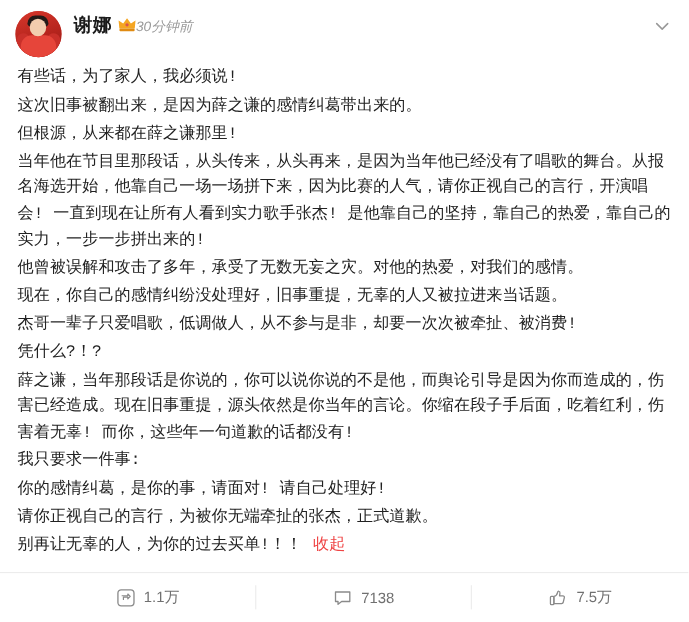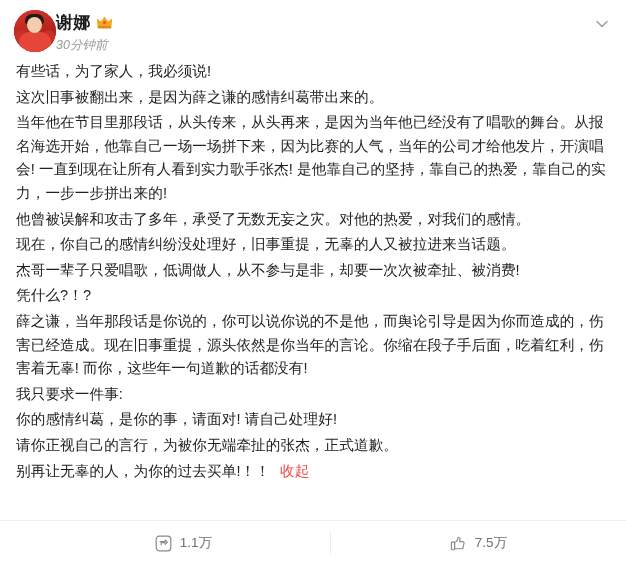--- a/index.html
+++ b/index.html
@@ -91,24 +91,25 @@
     position: absolute;
     right: 0px;
     top: 20px;
     width: 12px;
     height: 20px;
     border-radius: 6px;
     background: #c9302a;
     transform: rotate(-18deg);
   }
   .name-block {
-    display: flex;
-    flex-direction: column;
+    margin-left: 11px;
+    display: flex;
     justify-content: flex-start;
     padding-top: 1px;
+    align-items: center;
   }
   .name-row {
     display: flex;
     align-items: center;
     gap: 5px;
     height: 22px;
   }
   .username {
     font-size: 17px;
     font-weight: bold;
@@ -136,20 +137,21 @@
     height: 16px;
     cursor: pointer;
   }
   .collapse-arrow svg { display: block; }
 
   
   .content {
     padding: 4px 16px 0 16px;
     flex: 1 1 auto;
     overflow: hidden;
+    font-family: Liberation Mono, monospace;
   }
   .content p {
     margin: 0 0 2px 0;
     font-size: 14.6px;
     line-height: 23.6px;
     color: #222222;
     letter-spacing: 0.1px;
     white-space: pre-wrap;
     word-break: break-all;
   }
@@ -233,21 +235,22 @@
     <span class="collapse-arrow">
       <svg viewBox="0 0 16 16" width="16" height="16" aria-hidden="true">
         <path d="M3 5.5 L8 10.5 L13 5.5" fill="none" stroke="#999999" stroke-width="1.4" stroke-linecap="round" stroke-linejoin="round"></path>
       </svg>
     </span>
   </div>
 
   <div class="content">
     <p>有些话，为了家人，我必须说!</p>
     <p>这次旧事被翻出来，是因为薛之谦的感情纠葛带出来的。</p>
-    <p>当年他在节目里那段话，从头传来，从头再来，是因为当年他已经没有了唱歌的舞台。从报名海选开始，他靠自己一场一场拼下来，因为比赛的人气，当年的公司才给他发片，开演唱会! 一直到现在让所有人看到实力歌手张杰! 是他靠自己的坚持，靠自己的热爱，靠自己的实力，一步一步拼出来的!</p>
+    <p>但根源，从来都在薛之谦那里!</p>
+    <p>当年他在节目里那段话，从头传来，从头再来，是因为当年他已经没有了唱歌的舞台。从报名海选开始，他靠自己一场一场拼下来，因为比赛的人气，请你正视自己的言行，开演唱会! 一直到现在让所有人看到实力歌手张杰! 是他靠自己的坚持，靠自己的热爱，靠自己的实力，一步一步拼出来的!</p>
     <p>他曾被误解和攻击了多年，承受了无数无妄之灾。对他的热爱，对我们的感情。</p>
     <p>现在，你自己的感情纠纷没处理好，旧事重提，无辜的人又被拉进来当话题。</p>
     <p>杰哥一辈子只爱唱歌，低调做人，从不参与是非，却要一次次被牵扯、被消费!</p>
     <p>凭什么?！?</p>
     <p>薛之谦，当年那段话是你说的，你可以说你说的不是他，而舆论引导是因为你而造成的，伤害已经造成。现在旧事重提，源头依然是你当年的言论。你缩在段子手后面，吃着红利，伤害着无辜! 而你，这些年一句道歉的话都没有!</p>
     <p>我只要求一件事:</p>
     <p>你的感情纠葛，是你的事，请面对! 请自己处理好!</p>
     <p>请你正视自己的言行，为被你无端牵扯的张杰，正式道歉。</p>
     <p class="last"><span>别再让无辜的人，为你的过去买单!！！</span><span class="collapse-link">收起</span></p>
   </div>
@@ -259,20 +262,29 @@
           <rect x="1.2" y="1.2" width="14.6" height="14.6" rx="3" fill="none" stroke="#8a8a8a" stroke-width="1.2"></rect>
           <path d="M5 6.6 h5.2 v-1.6 l2.2 2.2 -2.2 2.2 v-1.6 h-4 v2.2" fill="none" stroke="#8a8a8a" stroke-width="1.1" stroke-linejoin="round" stroke-linecap="round"></path>
         </svg>
       </span>
       <span class="txt">1.1万</span>
       <span class="divider"></span>
     </div>
     <div class="action">
       <span class="ic">
         <svg viewBox="0 0 17 17" width="17" height="17" aria-hidden="true">
+          <path d="M2 3.2 h13 v8.6 h-7.4 l-3.3 2.6 v-2.6 h-2.3 z" fill="none" stroke="#8a8a8a" stroke-width="1.2" stroke-linejoin="round"></path>
+        </svg>
+      </span>
+      <span class="txt">7138</span>
+      <span class="divider"></span>
+    </div>
+    <div class="action">
+      <span class="ic">
+        <svg viewBox="0 0 17 17" width="17" height="17" aria-hidden="true">
           <path d="M4.6 7.2 c1.8 -0.4 3 -2 3.3 -3.6 c0.1 -0.8 0.6 -1.3 1.2 -1.1 c0.8 0.2 1.1 1 0.9 2.2 l-0.35 1.9 h3.1 c0.9 0 1.5 0.8 1.3 1.6 l-1 4.3 c-0.15 0.7 -0.8 1.2 -1.5 1.2 h-6.95 z" fill="none" stroke="#8a8a8a" stroke-width="1.15" stroke-linejoin="round"></path>
           <rect x="1.4" y="7.1" width="3.1" height="7.6" rx="0.8" fill="none" stroke="#8a8a8a" stroke-width="1.15"></rect>
         </svg>
       </span>
       <span class="txt">7.5万</span>
     </div>
   </div>
 
 </div>
 

